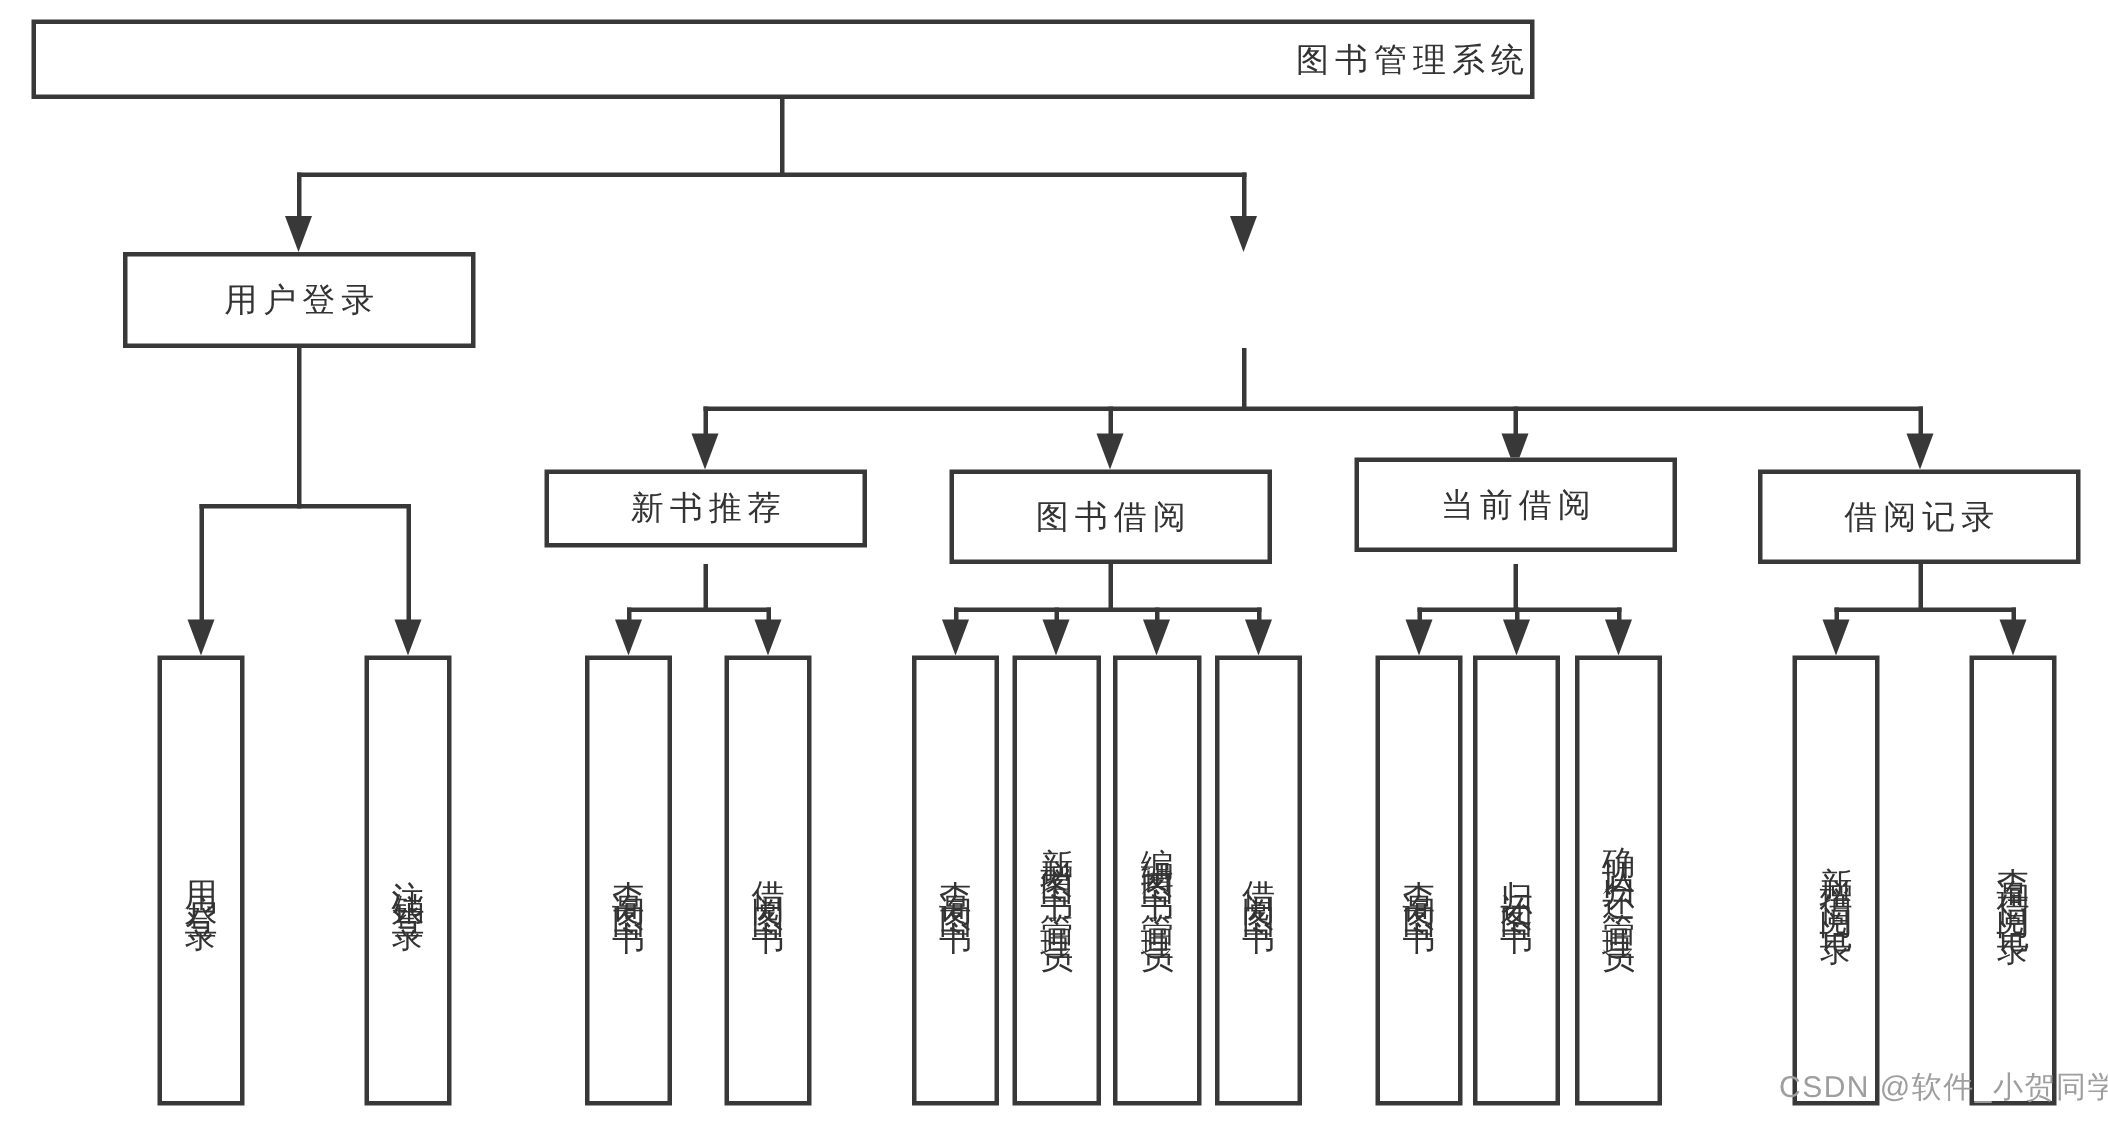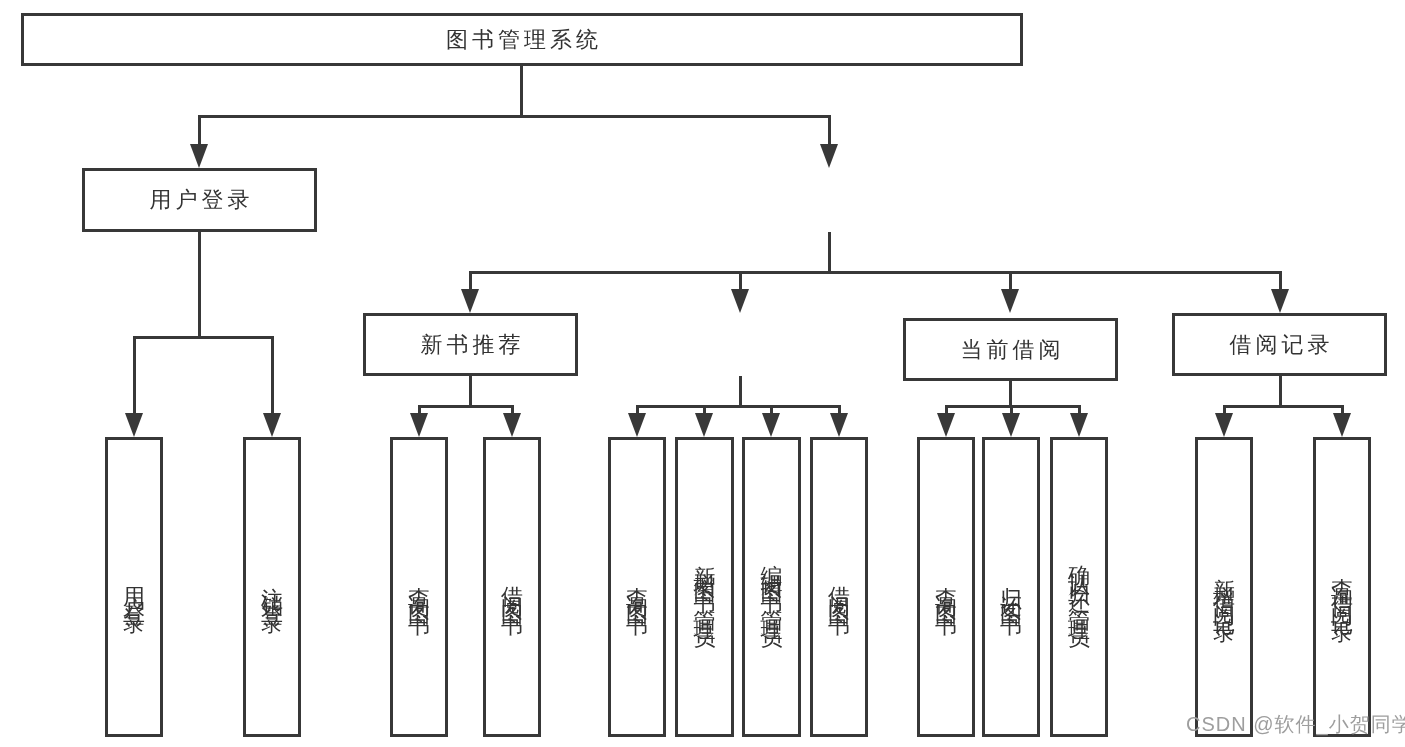--- a/index.html
+++ b/index.html
@@ -107,30 +107,33 @@
     <div class="arrow" style="left: 503px; top: 413px;"></div>
     <div class="arrow" style="left: 628px; top: 413px;"></div>
     <div class="arrow" style="left: 695px; top: 413px;"></div>
     <div class="arrow" style="left: 762px; top: 413px;"></div>
     <div class="arrow" style="left: 830px; top: 413px;"></div>
     <div class="arrow" style="left: 937px; top: 413px;"></div>
     <div class="arrow" style="left: 1002px; top: 413px;"></div>
     <div class="arrow" style="left: 1070px; top: 413px;"></div>
     <div class="arrow" style="left: 1215px; top: 413px;"></div>
     <div class="arrow" style="left: 1333px; top: 413px;"></div>
-    <div class="node" style="left: 21px; top: 13px; width: 1002px; height: 53px;">
+    <div class="node" style="left: 21px; top: 13px; width: 1002px; height: 53px; justify-content: flex-end;">
       <span>图书管理系统</span>
     </div>
     <div class="node" style="left: 82px; top: 168px; width: 235px; height: 64px;">
       <span>用户登录</span>
     </div>
-    <div class="node" style="left: 363px; top: 313px; width: 215px; height: 63px;">
+    <div class="node" style="left: 363px; top: 313px; width: 215px; height: 52px;">
       <span>新书推荐</span>
     </div>
-    <div class="node" style="left: 903px; top: 318px; width: 215px; height: 63px;">
+    <div class="node" style="left: 633px; top: 313px; width: 215px; height: 63px;">
+      <span>图书借阅</span>
+    </div>
+    <div class="node" style="left: 903px; top: 305px; width: 215px; height: 63px;">
       <span>当前借阅</span>
     </div>
     <div class="node" style="left: 1172px; top: 313px; width: 215px; height: 63px;">
       <span>借阅记录</span>
     </div>
     <div class="node vertical" style="left: 105px; top: 437px; width: 58px; height: 300px;">
       <span>用户登录</span>
     </div>
     <div class="node vertical" style="left: 243px; top: 437px; width: 58px; height: 300px;">
       <span>注销登录</span>

